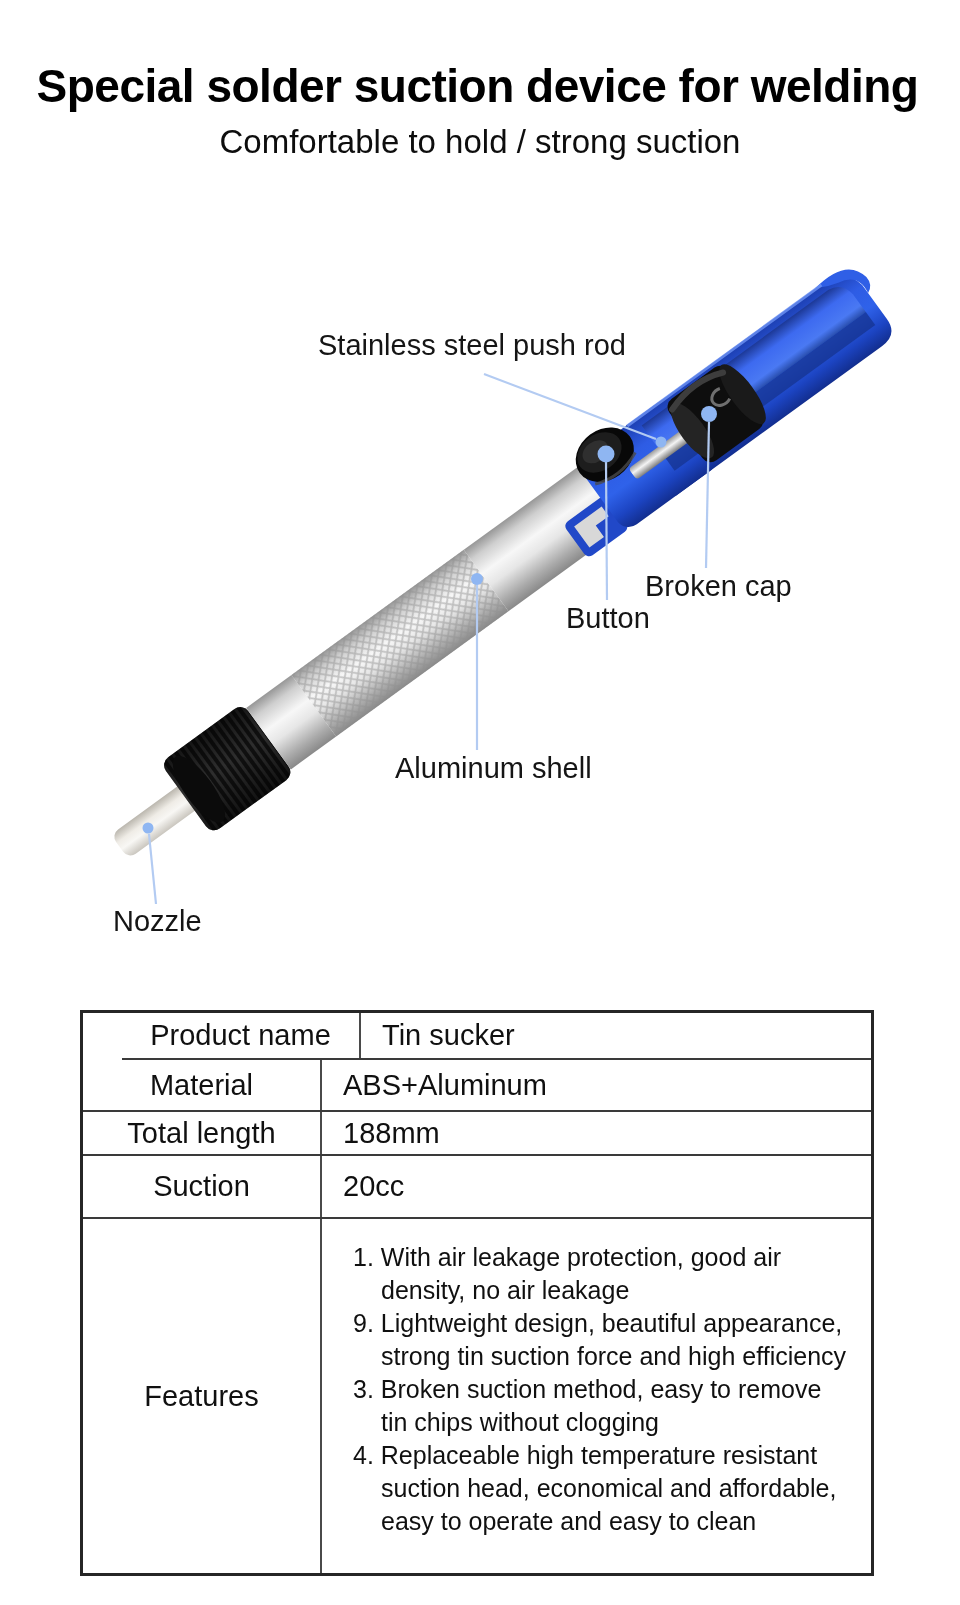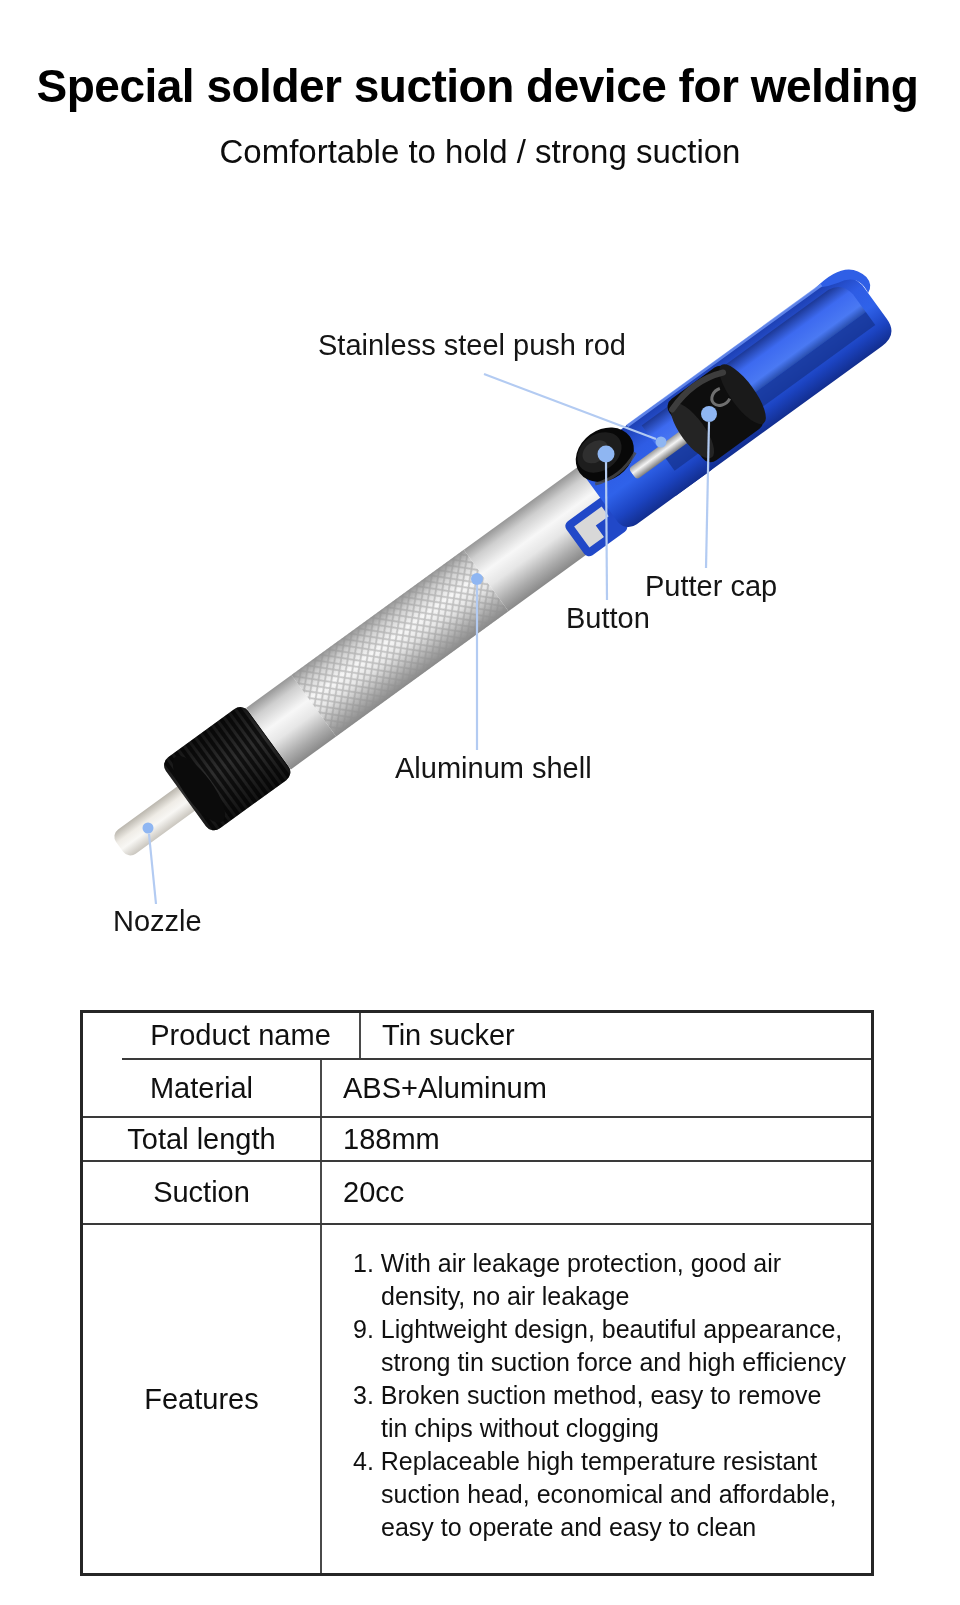--- a/index.html
+++ b/index.html
@@ -1,20 +1,20 @@
 <!DOCTYPE html>
 <html><head>
 <meta charset="utf-8">
 <style>
   html,body{margin:0;padding:0;background:#fff;}
   .page{position:relative;width:960px;height:1605px;background:#ffffff;overflow:hidden;
         font-family:"Liberation Sans","DejaVu Sans",sans-serif;color:#111;}
   .page-title{position:absolute;left:0;top:60px;width:955px;text-align:center;
               font-size:46px;font-weight:700;letter-spacing:-0.5px;color:#000;line-height:1.15;}
-  .page-subtitle{position:absolute;left:0;top:133px;width:960px;text-align:center;
+  .page-subtitle{position:absolute;left:0;top:123px;width:960px;text-align:center;
                  font-size:33px;font-weight:400;color:#0d0d0d;line-height:1.15;}
   .diagram-svg{position:absolute;left:0;top:0;width:960px;height:1000px;}
   .dlabel{position:absolute;font-size:29px;color:#151515;line-height:1.12;white-space:nowrap;}
   
   .spec-table{position:absolute;left:80px;top:1010px;width:794px;height:566px;
               box-sizing:border-box;border:3px solid #262626;display:flex;flex-direction:column;background:#fff;}
   .trow{display:flex;box-sizing:border-box;border-bottom:2px solid #3a3a3a;flex:0 0 auto;}
   .trow:last-child{border-bottom:none;flex:1 1 auto;}
   .tlabel{flex:0 0 239px;box-sizing:border-box;border-right:2px solid #4a4a4a;
           display:flex;align-items:center;justify-content:center;font-size:29px;color:#101010;}
@@ -140,32 +140,32 @@
       <circle cx="606" cy="454" r="8.5"></circle>
       <circle cx="477" cy="579" r="6"></circle>
       <circle cx="148" cy="828" r="5.5"></circle>
     </g>
   </svg>
 
   <h1 class="page-title" style="margin:0;">Special solder suction device for welding</h1>
   <div class="page-subtitle">Comfortable to hold / strong suction</div>
 
   <div class="dlabel" style="left:318px;top:329px;">Stainless steel push rod</div>
-  <div class="dlabel" style="left:645px;top:570px;">Putter cap</div>
+  <div class="dlabel" style="left:645px;top:570px;">Broken cap</div>
   <div class="dlabel" style="left:566px;top:602px;">Button</div>
   <div class="dlabel" style="left:395px;top:752px;">Aluminum shell</div>
   <div class="dlabel" style="left:113px;top:905px;text-align:center;">Nozzle</div>
 
   <div class="spec-table">
 
     <div class="trow" style="height: 47px; margin-left: 39px;">
         <div class="tlabel">Product name</div>
         <div class="tvalue">Tin sucker</div>
       </div>
-      <div class="trow" style="height: 58px;">
+      <div class="trow" style="height: 52px;">
         <div class="tlabel">Material</div>
         <div class="tvalue">ABS+Aluminum</div>
       </div>
       <div class="trow" style="height: 44px;">
         <div class="tlabel">Total length</div>
         <div class="tvalue">188mm</div>
       </div>
       <div class="trow" style="height: 63px;">
         <div class="tlabel">Suction</div>
         <div class="tvalue">20cc</div>

